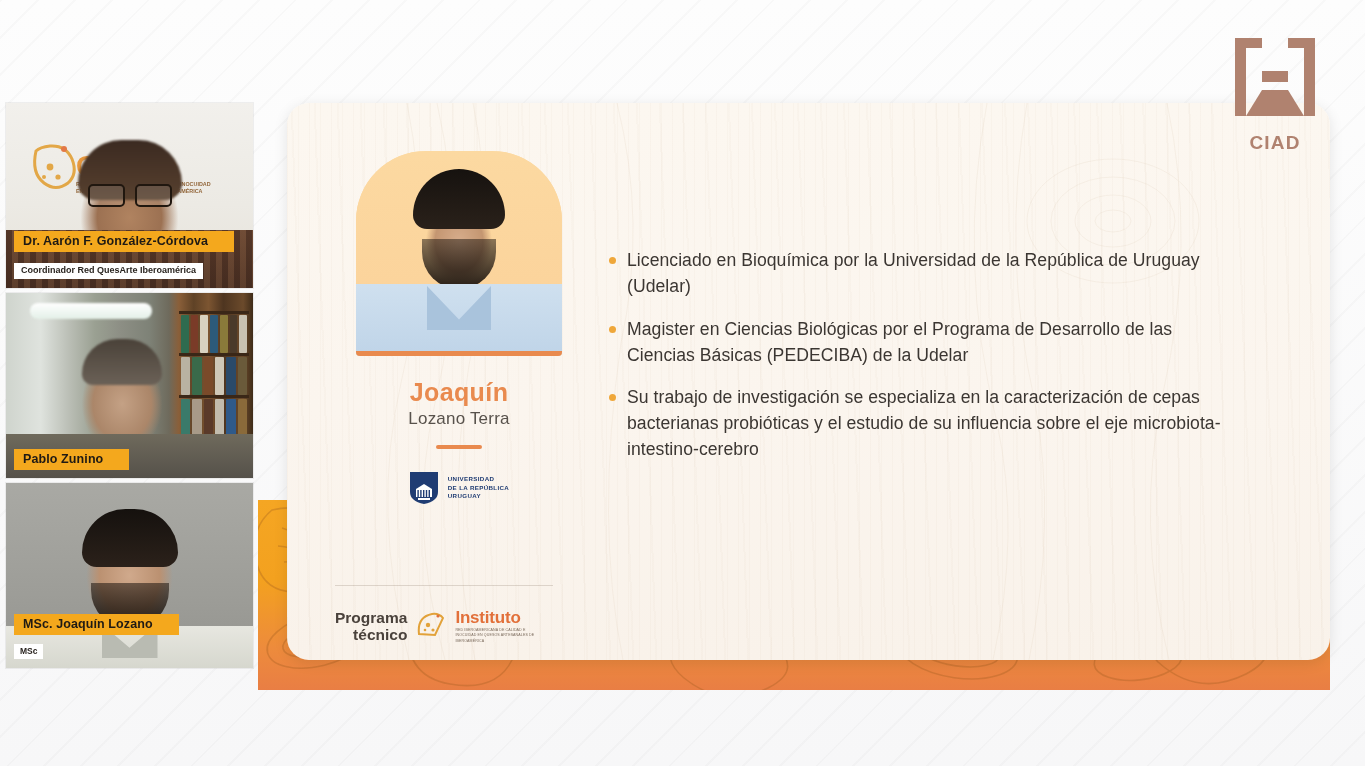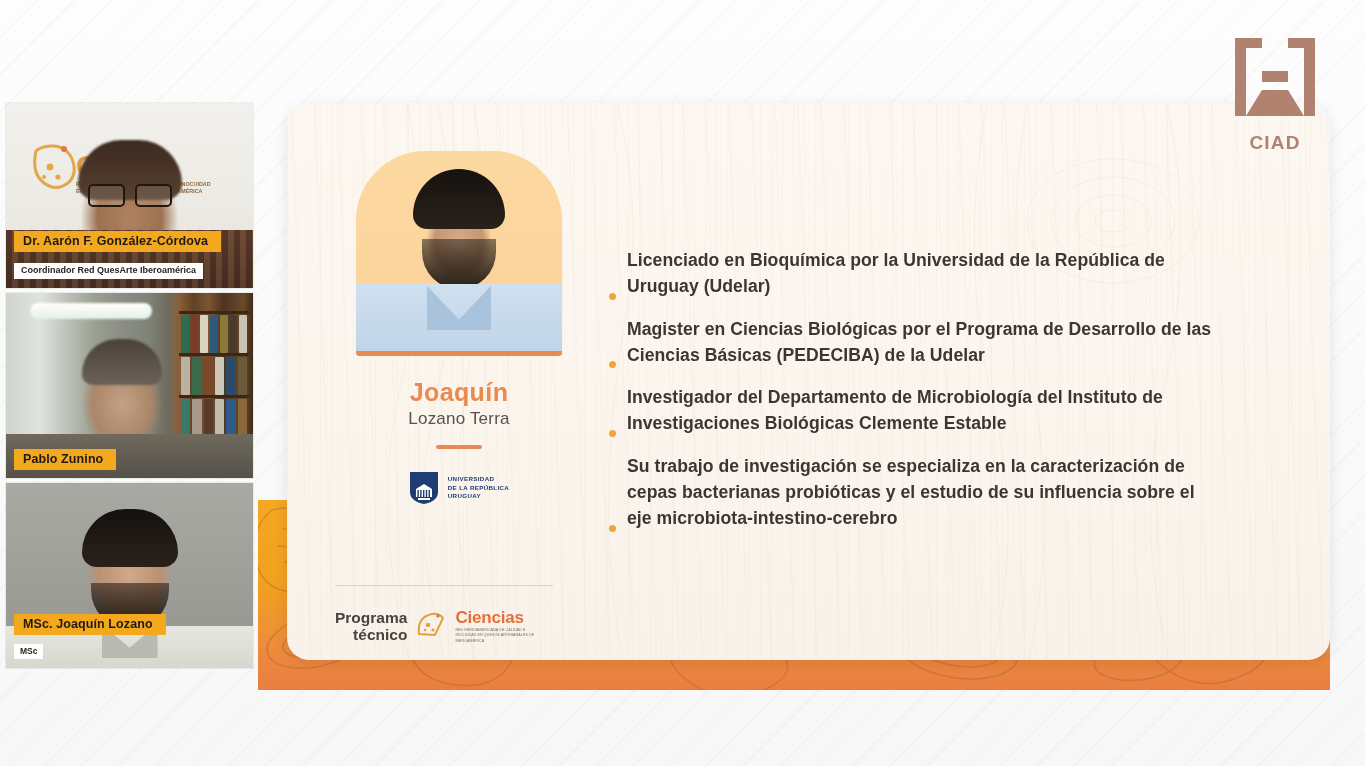--- a/index.html
+++ b/index.html
@@ -112,21 +112,21 @@
   .v3-collar{
     position:absolute;left:50%;bottom:10px;transform:translateX(-50%);
     width:56px;height:34px;background:#b9bbb2;
     clip-path:polygon(0 0,50% 70%,100% 0,100% 100%,0 100%);
   }
 
   
   .name-bar{
     position:absolute;left:8px;background:#F4A81D;color:#1f1a14;
     font-size:12.5px;font-weight:700;letter-spacing:.1px;
-    padding:4px 13px 5px 9px;white-space:nowrap;line-height:1;
+    padding:4px 26px 5px 9px;white-space:nowrap;line-height:1;
   }
   .sub-bar{
     position:absolute;left:8px;background:#ffffff;color:#2a2520;
     font-size:9px;font-weight:600;padding:3px 7px 4px 7px;white-space:nowrap;line-height:1;
   }
   .badge-bar{
     position:absolute;left:8px;background:#ffffff;color:#2a2520;
     font-size:8.5px;font-weight:700;padding:3px 6px 4px 6px;line-height:1;
   }
 
@@ -227,21 +227,21 @@
     font-size:17px;font-weight:700;color:#E2703A;letter-spacing:-.2px;
   }
   #seminar .q-sub{
     font-size:3.6px;color:#7a6a5c;line-height:1.5;letter-spacing:.1px;max-width:92px;
   }
 
   
   #bullets{
     position:absolute;left:322px;top:145px;width:614px;
   }
-  .bullet{display:flex;align-items:flex-end;margin-bottom:17px;font-weight:bold;}
+  .bullet{display:flex;align-items:flex-start;margin-bottom:17px;}
   .bullet .dot{
     flex:0 0 auto;width:7px;height:7px;border-radius:50%;
     background:#EFA73A;margin-top:9px;margin-right:11px;
   }
   .bullet .btxt{
     font-size:17.6px;line-height:1.47;color:#3b3632;letter-spacing:.05px;
   }
 
   
   #ciad{position:absolute;right:47px;top:38px;width:86px;}
@@ -353,37 +353,33 @@
       <div>técnico</div>
     </div>
     <svg width="30" height="30" viewBox="0 0 30 30">
       <path d="M3 23 q-2 -17 13 -20 q7 -1 11 4 l-8 17 z" fill="none" stroke="#E2A23A" stroke-width="2"></path>
       <circle cx="12" cy="14" r="2.2" fill="#E2A23A"></circle>
       <circle cx="17" cy="19" r="1.6" fill="#E2A23A"></circle>
       <circle cx="9" cy="19" r="1.3" fill="#E2A23A"></circle>
       <circle cx="22" cy="5" r="1.6" fill="#E2703A"></circle>
     </svg>
     <div>
-      <div class="q-txt">Ciencias</div>
+      <div class="q-txt">Instituto</div>
       <div class="q-sub">RED IBEROAMERICANA DE CALIDAD E INOCUIDAD EN QUESOS ARTESANALES DE IBEROAMÉRICA</div>
     </div>
   </div>
 
   <div id="bullets">
     <div class="bullet">
       <span class="dot"></span>
       <span class="btxt">Licenciado en Bioquímica por la Universidad de la República de Uruguay (Udelar)</span>
     </div>
     <div class="bullet">
       <span class="dot"></span>
       <span class="btxt">Magister en Ciencias Biológicas por el Programa de Desarrollo de las Ciencias Básicas (PEDECIBA) de la Udelar</span>
-    </div>
-    <div class="bullet">
-      <span class="dot"></span>
-      <span class="btxt">Investigador del Departamento de Microbiología del Instituto de Investigaciones Biológicas Clemente Estable</span>
     </div>
     <div class="bullet">
       <span class="dot"></span>
       <span class="btxt">Su trabajo de investigación se especializa en la caracterización de cepas bacterianas probióticas y el estudio de su influencia sobre el eje microbiota-intestino-cerebro</span>
     </div>
   </div>
 </div>
 
 <div id="tiles">
 

